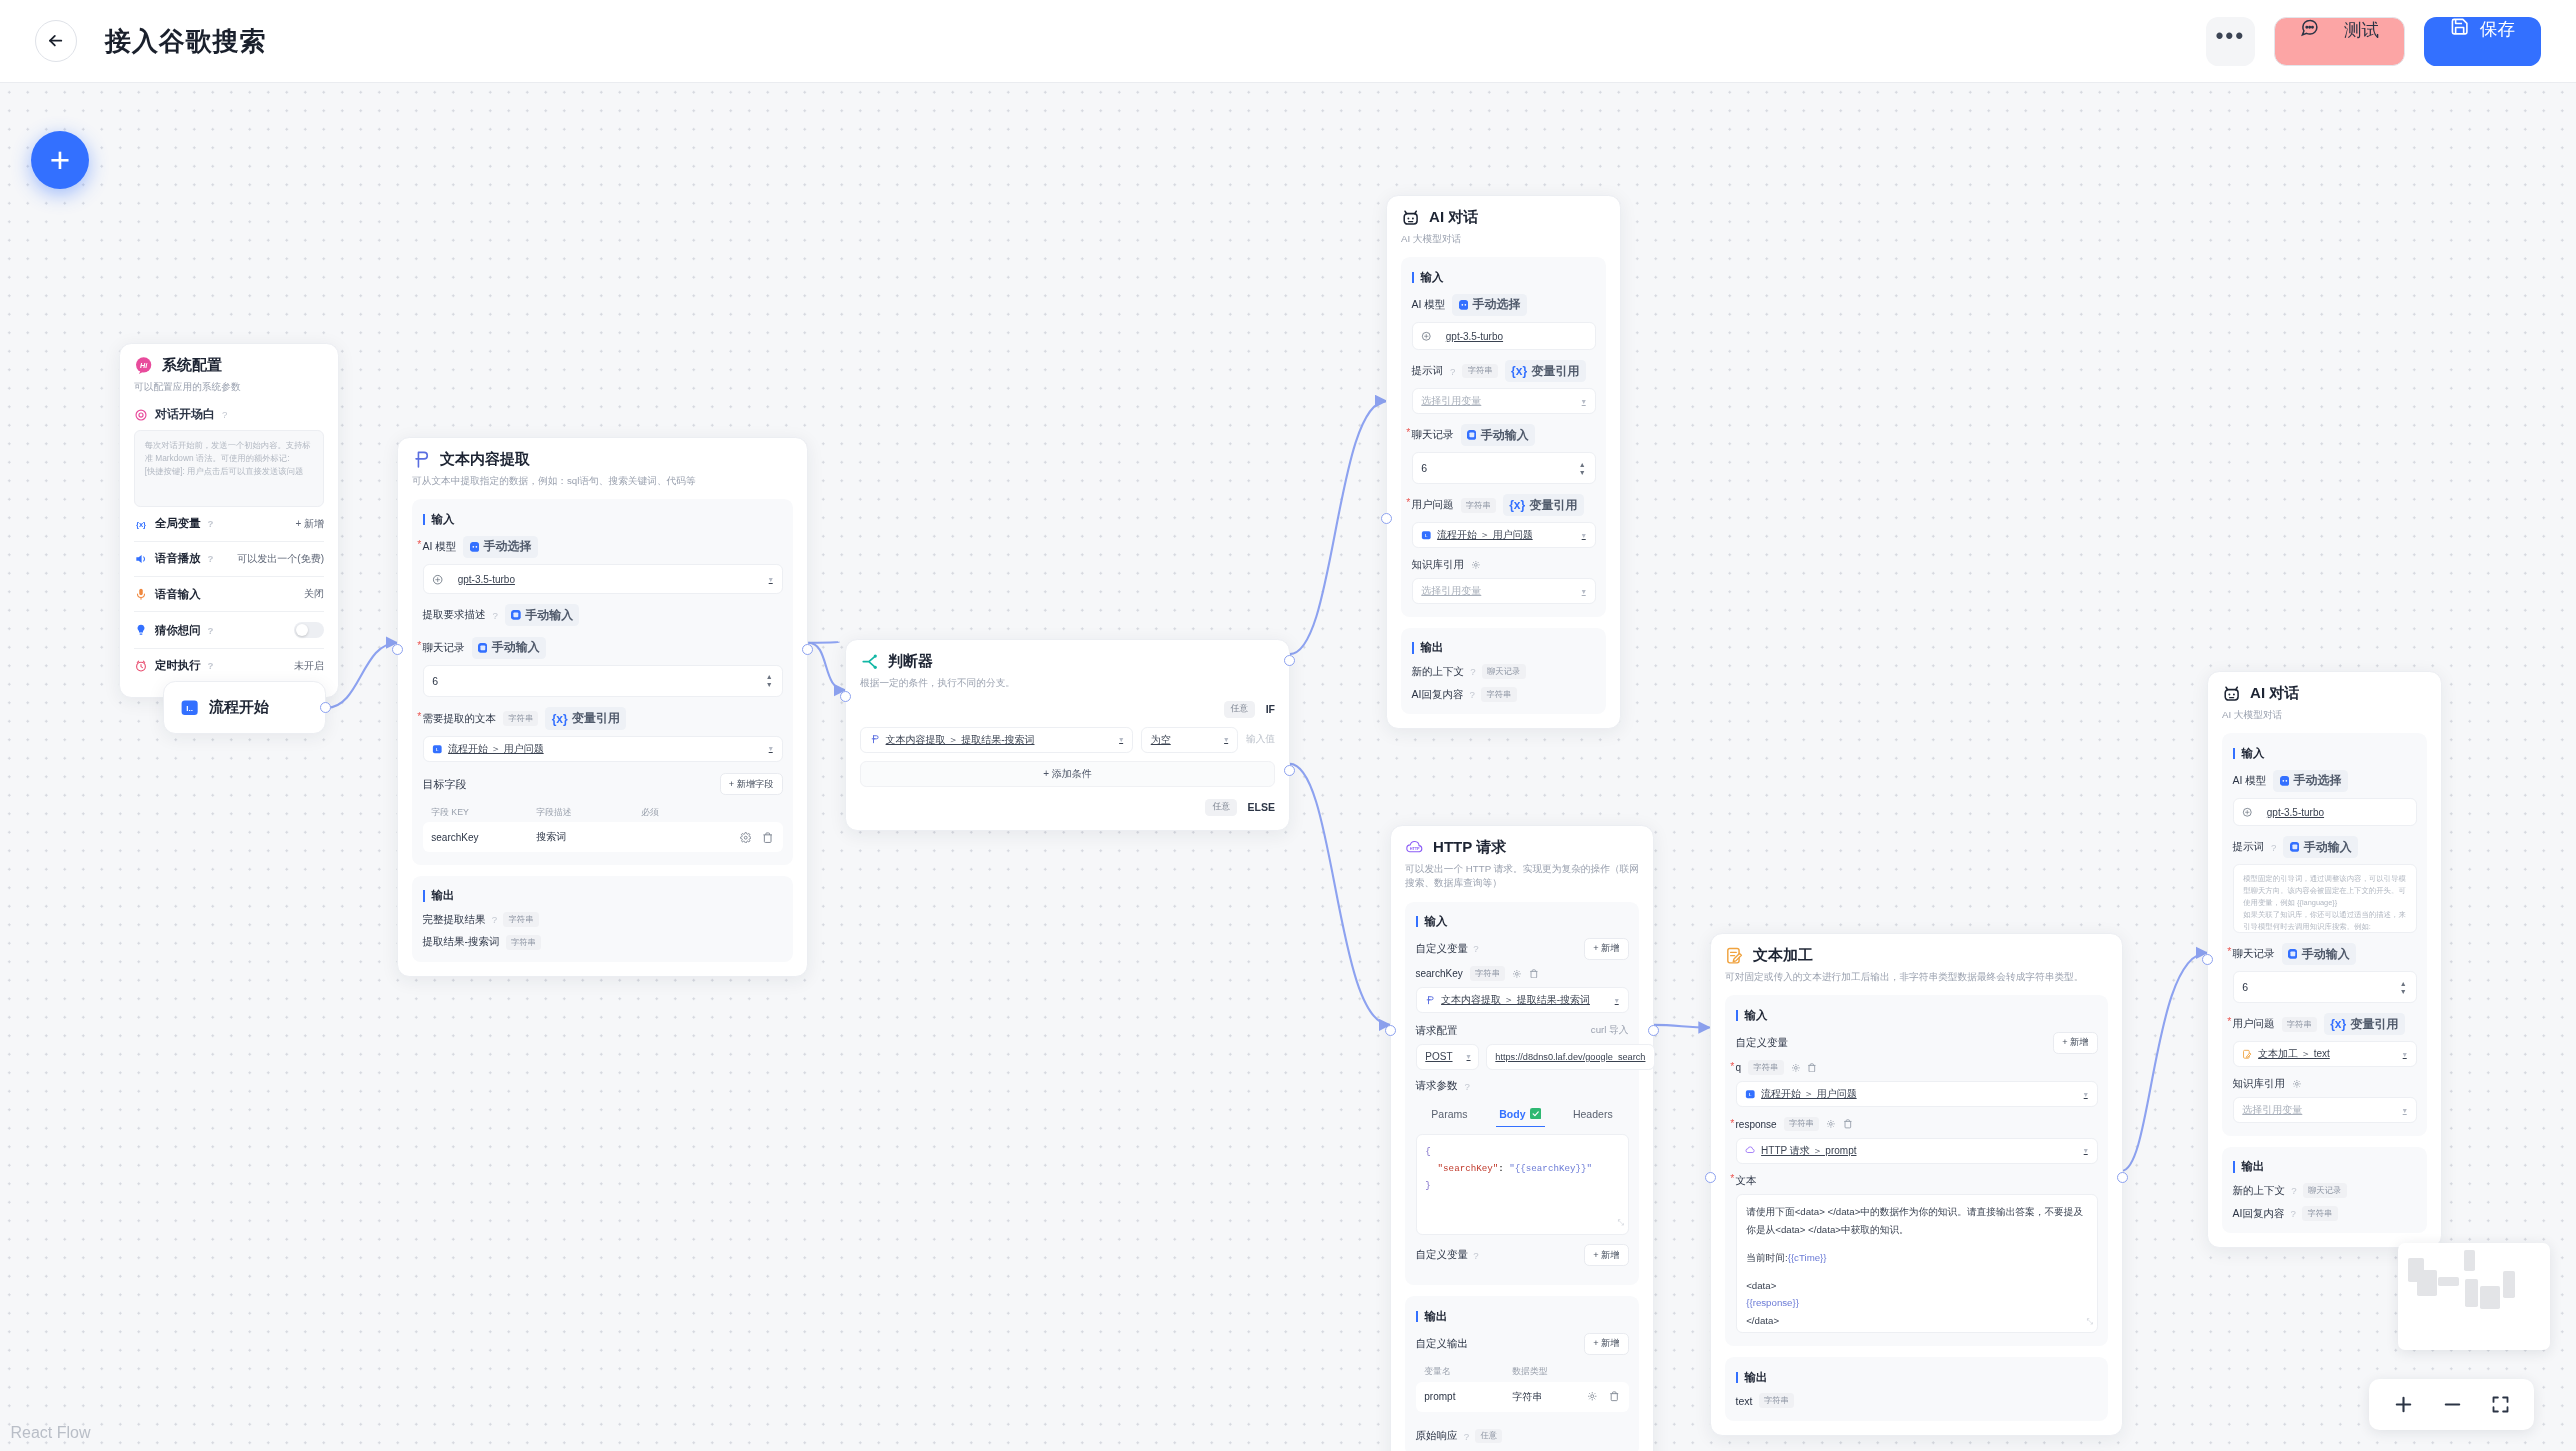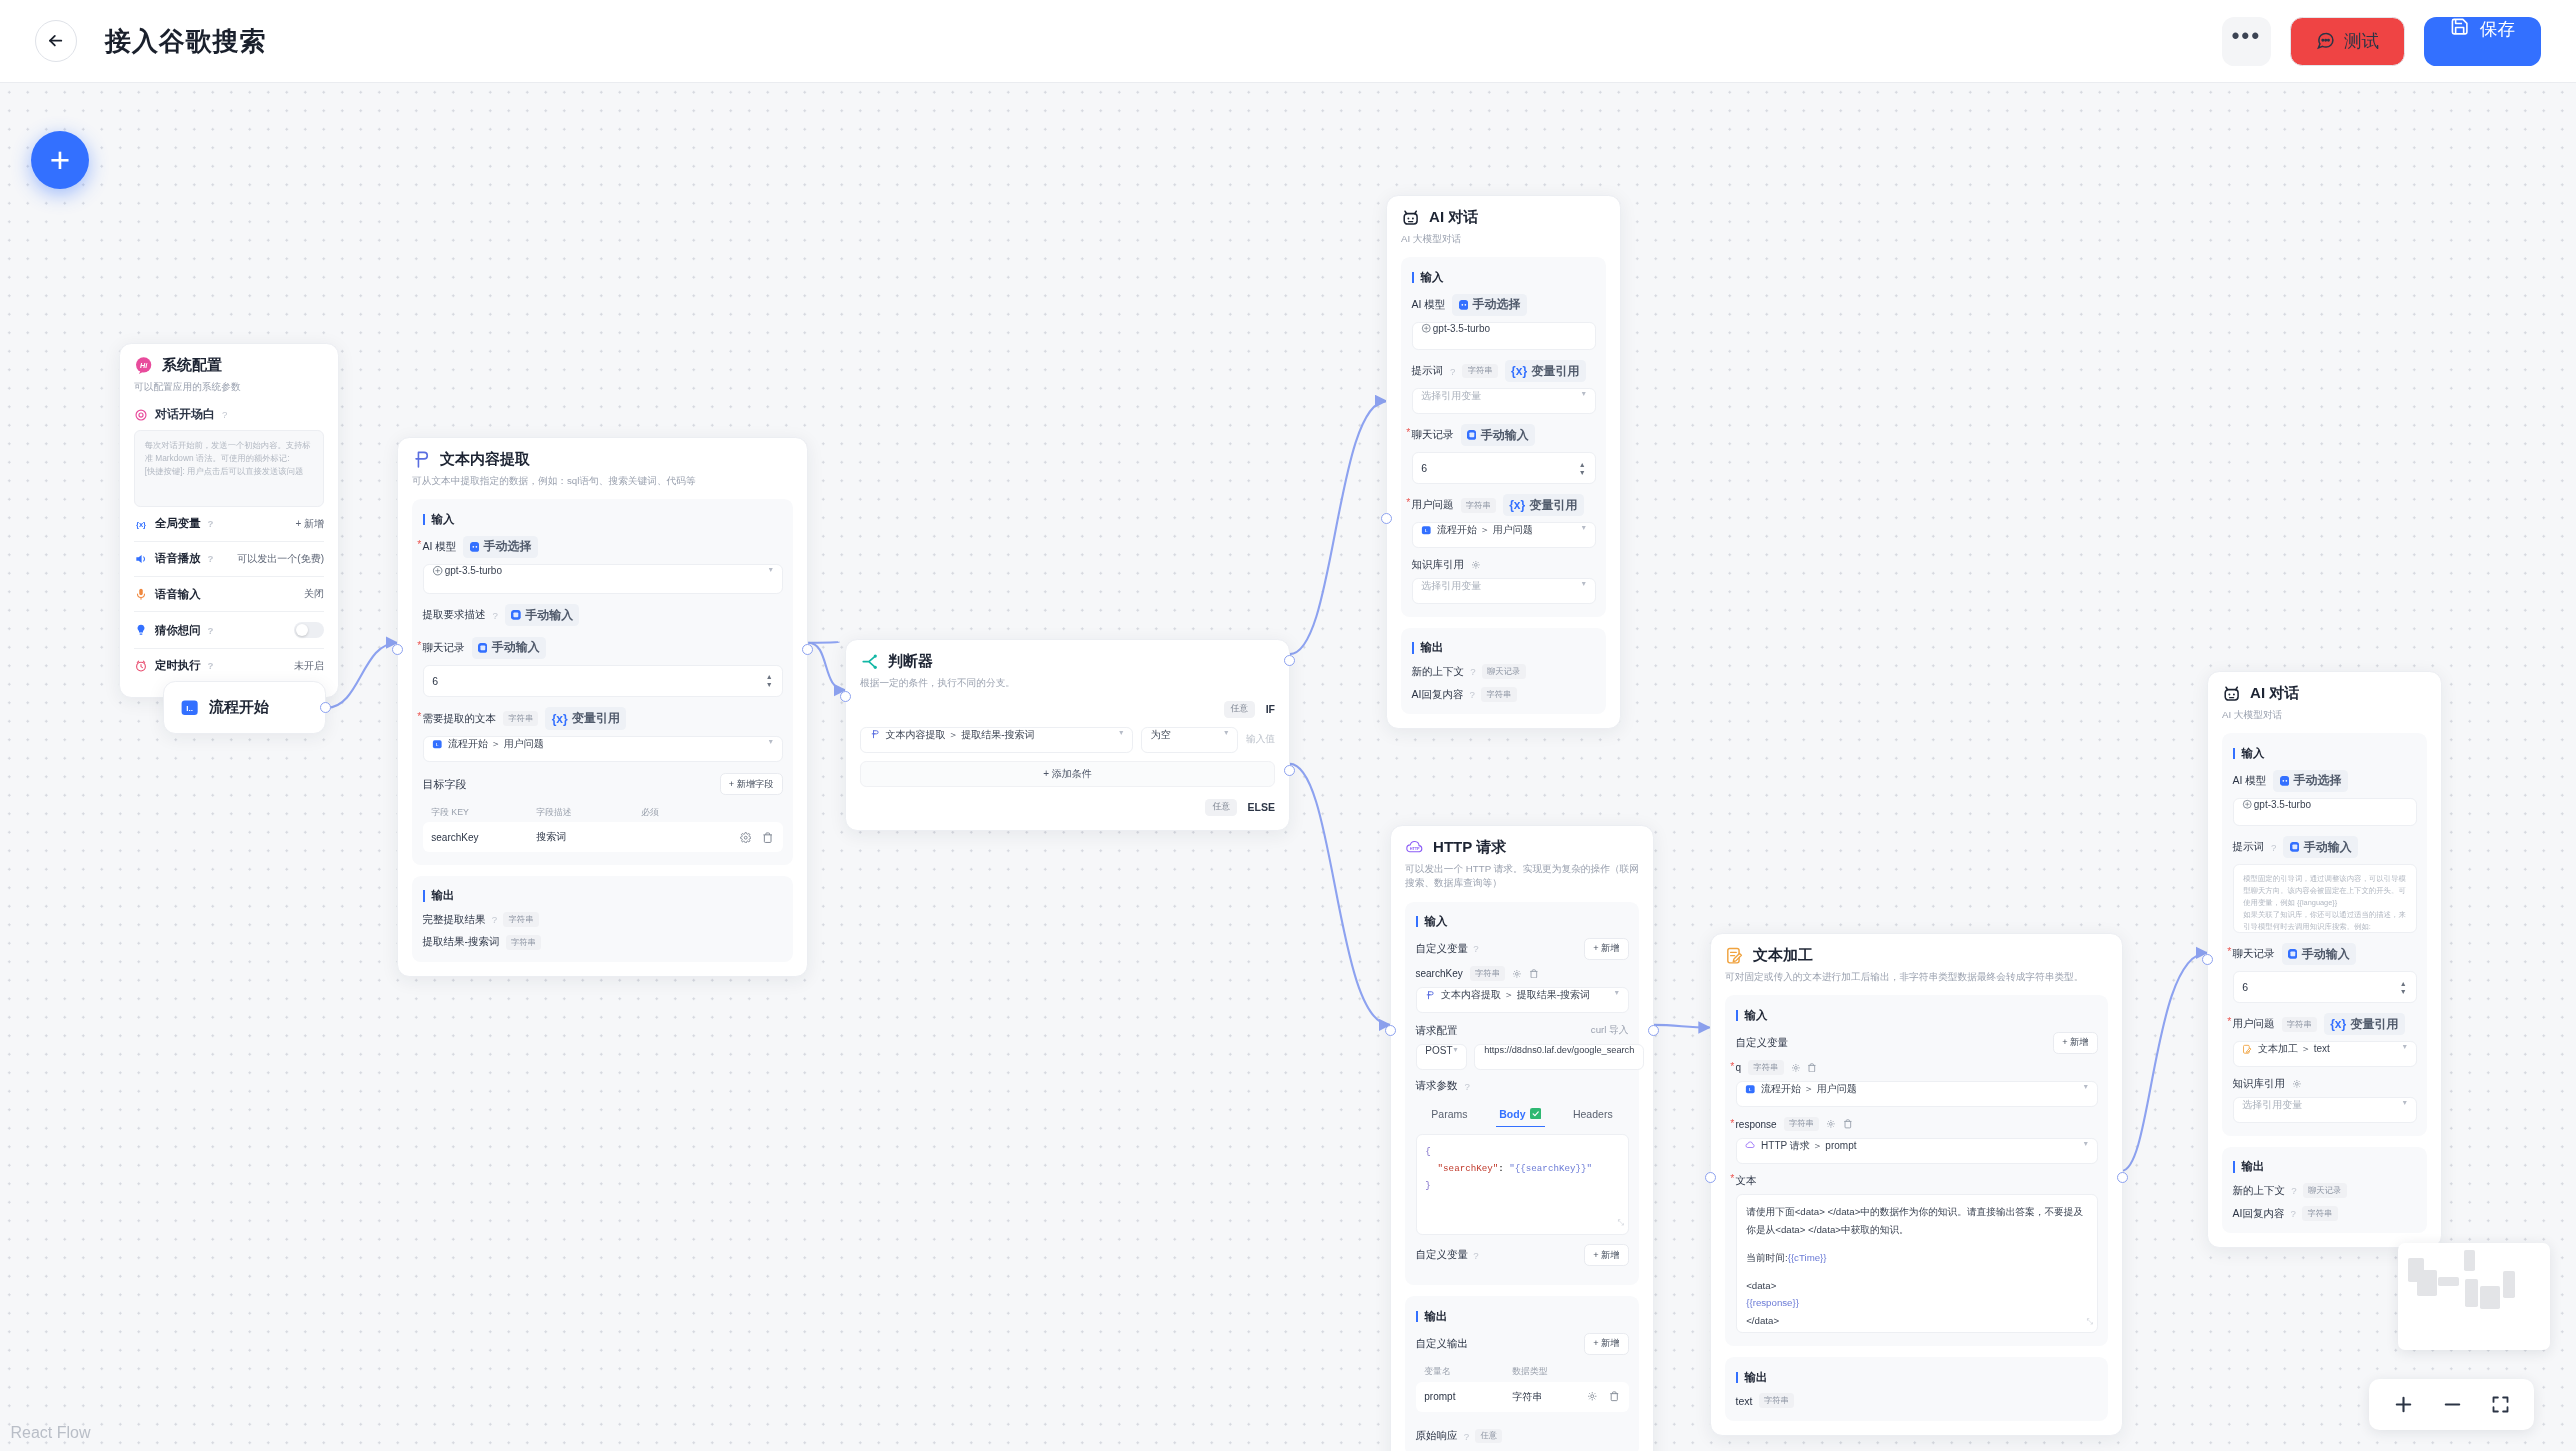--- a/index.html
+++ b/index.html
@@ -26,22 +26,22 @@
     margin-left: 28px; font-size: 26px; font-weight: 600; color: #1a202c;
     letter-spacing: 0.9px;
   }
   .topbar-right { margin-left: auto; display: flex; align-items: center; gap: 19.3px; }
   .icon-btn {
     width: 49px; height: 49px; border-radius: 12.3px; background: #f4f5f7;
     display: flex; align-items: center; justify-content: center; cursor: pointer;
     color: #3c4454; font-size: 23px; letter-spacing: 1.8px; padding-bottom: 8.8px;
   }
   .ghost-btn {
-    height: 49px; border-radius: 12.3px; background: #ef4444; border: 0.9px solid #e3e6eb;
-    display: flex; align-items: center; gap: 9px; padding: 0 24.6px;
+    height: 49px; border-radius: 12.3px; background: #fca5a5; border: 0.9px solid #e3e6eb;
+    display: flex; align-items: flex-start; gap: 25px; padding: 0 24.6px;
     font-size: 17.6px; color: #2b3445; cursor: pointer;
   }
   .primary-btn {
     height: 49px; border-radius: 12.3px; background: #3370ff; color: #fff;
     display: flex; align-items: flex-start; gap: 10.5px; padding: 0 26px;
     font-size: 17.6px; cursor: pointer; font-weight: 500;
   }
 
   
   .canvas {
@@ -91,22 +91,22 @@
   .chip {
     display: inline-flex; align-items: center; gap: 4.4px;
     font-size: 12px; color: #4b5costume; background: #eef1f6;
     border-radius: 4.4px; padding: 2.6px 6.2px; color:#505a6b; font-weight:600;
   }
   .chip .sq { width: 9.7px; height: 9.7px; border-radius: 2.6px; flex: none; display:block; }
   .q { color: #c2c7d0; font-size: 9.7px; }
 
   .select, .textbox {
     background: #fff; border: 0.9px solid #edeff3; border-radius: 6.2px;
-    height: 26px; display: flex; align-items: flex-start; padding: 0 8.8px;
-    font-size: 10px; color: #3a4251; gap: 1px; position: relative;
+    height: 26px; display: flex; align-items: center; padding: 0 8.8px;
+    font-size: 10px; color: #3a4251; gap: 14px; position: relative; text-decoration: underline;
   }
   .select .caret { margin-left: auto; color: #b6bcc7; font-size: 8px; }
   .select.ph { color: #a9b0bb; }
   .varref { display: flex; align-items: center; gap: 5.3px; color: #3a4251; font-size: 10px; }
   .varref .vi { width: 10.5px; height: 10.5px; flex: none; display:block; }
 
   .numbox {
     background:#fff; border:0.9px solid #edeff3; border-radius:6.2px; height:32px;
     display:flex; align-items:center; padding:0 8.8px; font-size:10.5px; color:#2b3445;
   }

